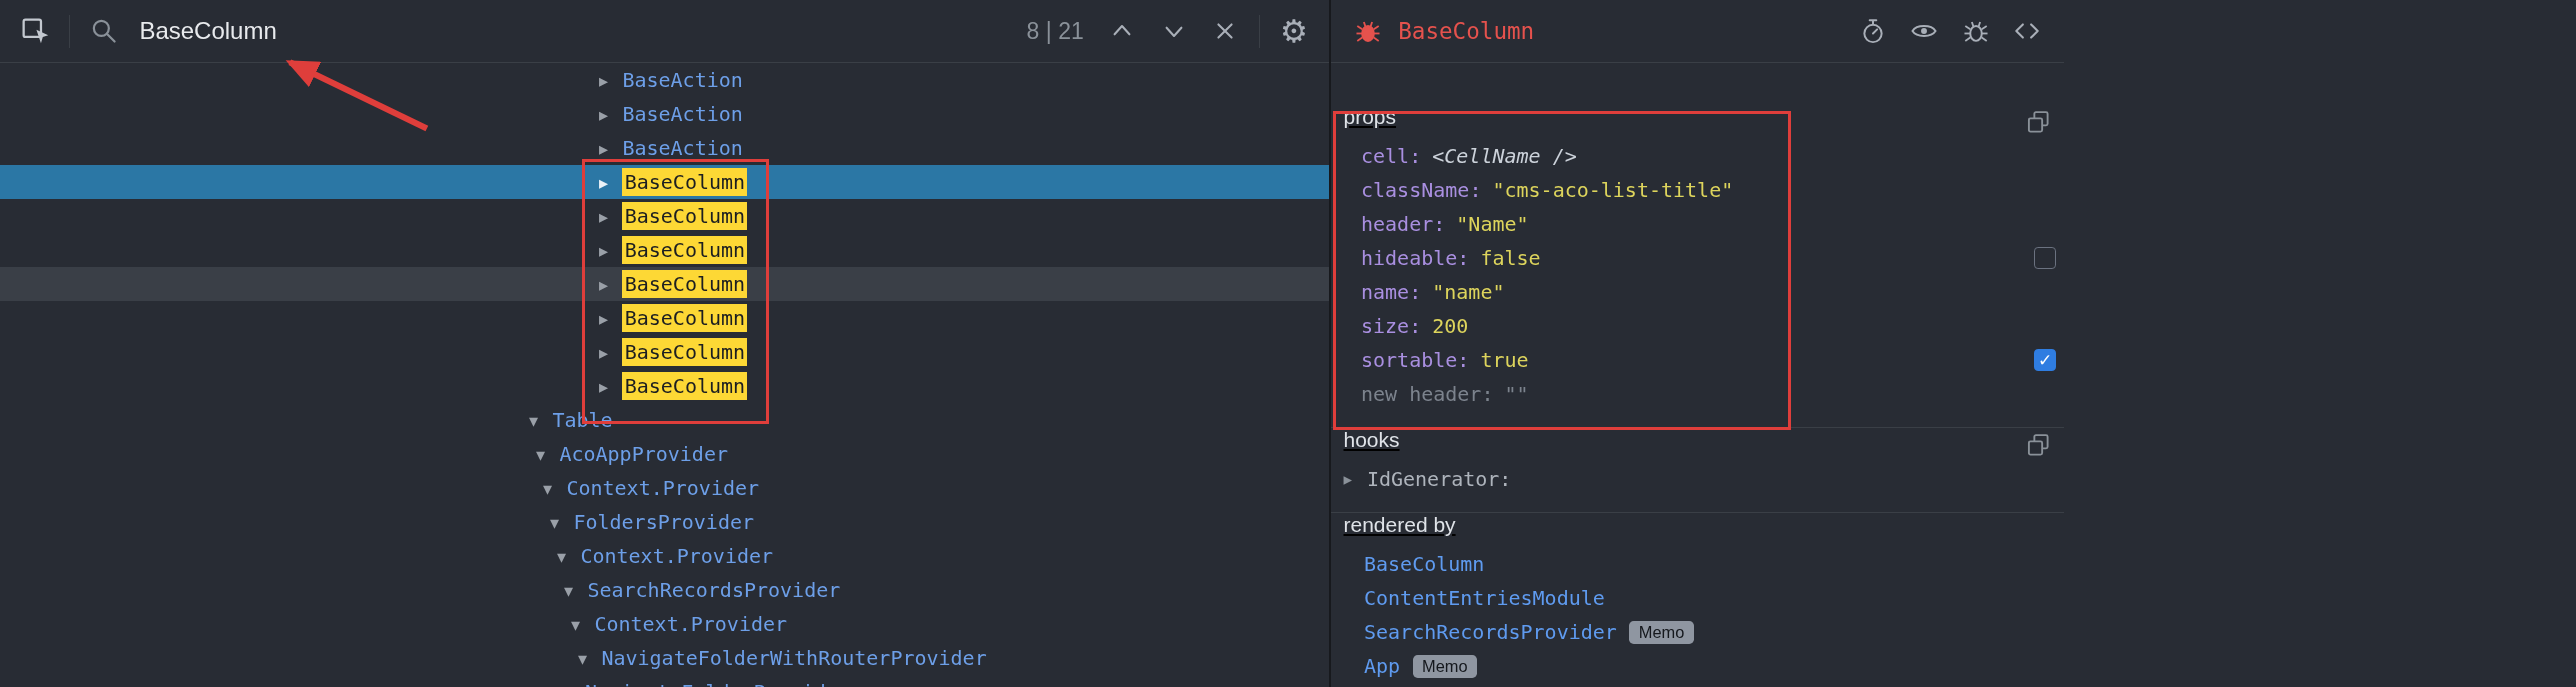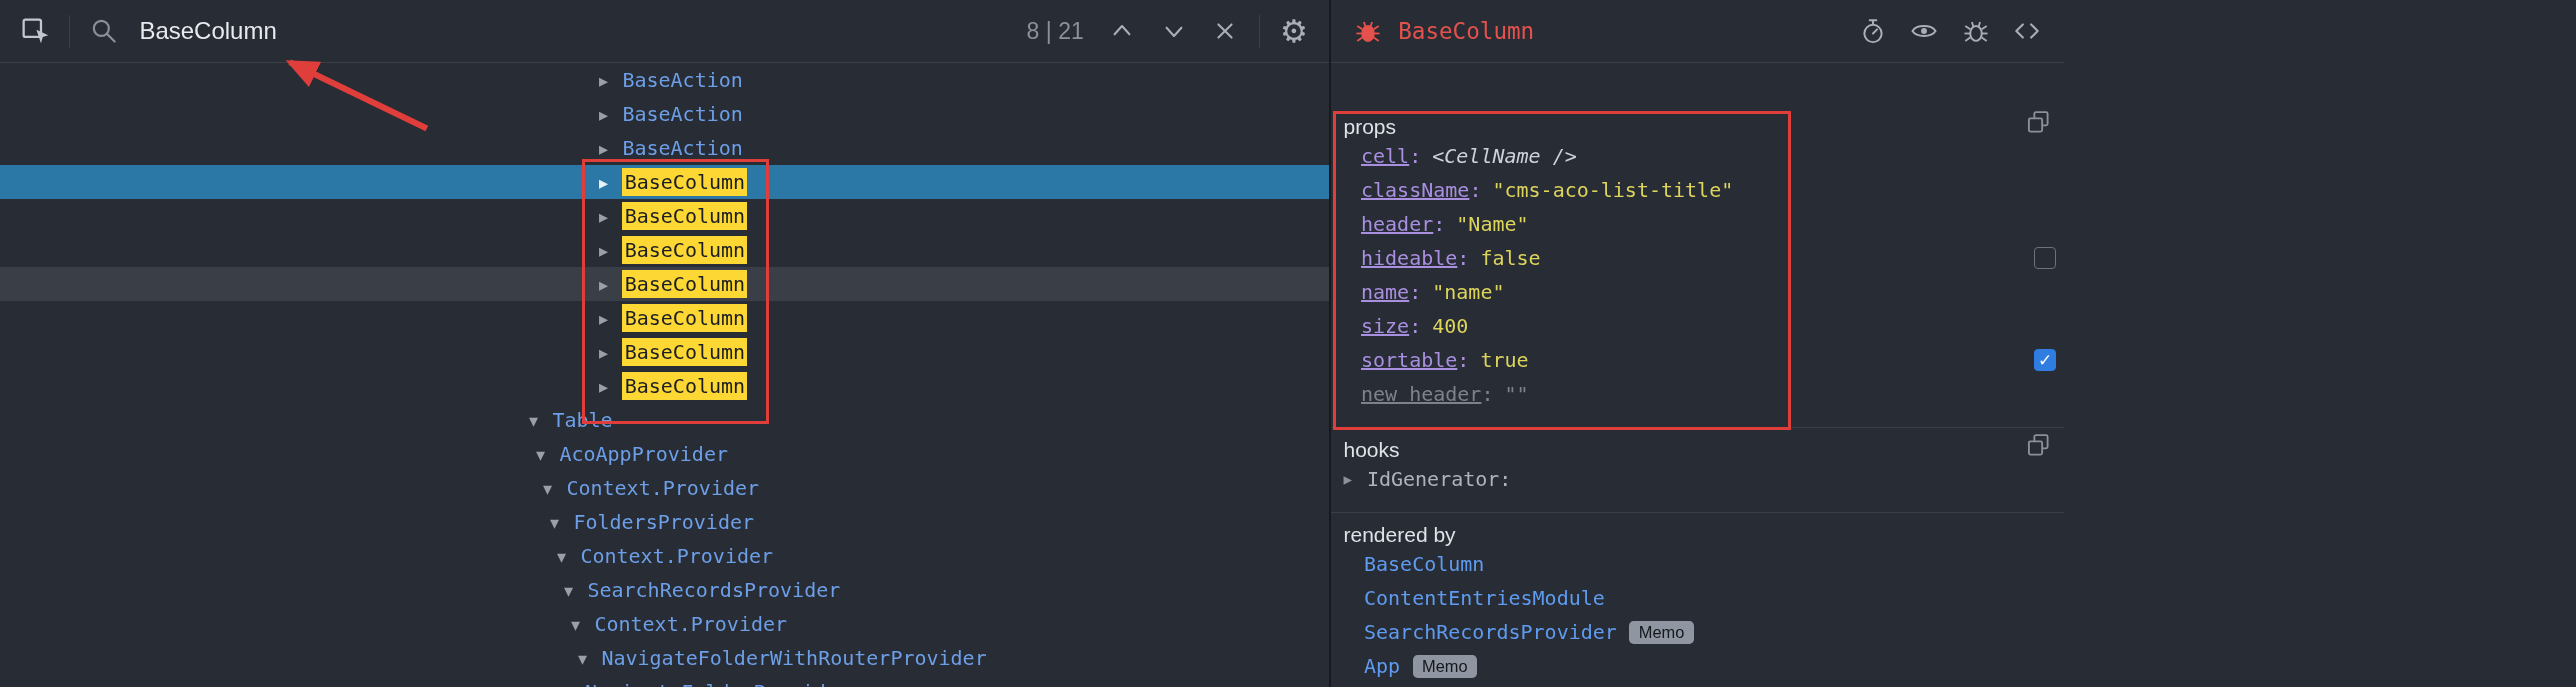--- a/index.html
+++ b/index.html
@@ -25,27 +25,27 @@
   .tree-row.hovered{background:#3a3f47;}
   .tname.match{background:#fdd835;color:#1c1e21;padding:1.6px 2.3px;}
 
   
   .right{flex:1;min-width:0;display:flex;flex-direction:column;}
   .rheader{height:62px;flex:none;display:flex;align-items:center;gap:12.5px;padding:0 18.7px;border-bottom:1.6px solid #3a3f46;}
   .rtitle{color:#e5524d;font-size:22.6px;font-family:"DejaVu Sans Mono",monospace;}
   .spacer{flex:1;}
   .rheader-icons{display:flex;align-items:center;gap:15.6px;}
   .rbody{flex:1;position:relative;overflow:hidden;}
-  .section-label-row{height:34px;display:flex;align-items:flex-end;padding-left:12.5px;position:relative;}
+  .section-label-row{height:34px;display:flex;align-items:flex-start;padding-left:12.5px;position:relative;text-decoration:underline;}
   .section-label{color:#dfe3e8;font-size:21px;}
   .copy-btn{position:absolute;right:12.5px;top:3.9px;cursor:pointer;}
   .props-label-row{margin-top:42px;}
   .prop-row{height:34px;display:flex;align-items:center;padding-left:30px;position:relative;
     font-family:"DejaVu Sans Mono",monospace;font-size:20px;}
-  .pkey{color:#a98fe0;text-decoration:underline;}
+  .pkey{color:#a98fe0;}
   .pcolon{color:#a98fe0;margin-right:11px;}
   .pval.val-yellow{color:#ddd45c;}
   .pval.val-element{color:#ccd2da;font-style:italic;}
   .prop-row.newentry .pkey,.prop-row.newentry .pcolon,.prop-row.newentry .pval{color:#7c838d;}
   .checkbox{position:absolute;right:7.8px;top:6.2px;width:22px;height:22px;border-radius:3.9px;
     border:1.6px solid #6b7280;box-sizing:border-box;}
   .checkbox.checked{background:#2f7de1;border-color:#2f7de1;}
   .checkbox.checked::after{content:"\2713";color:#ffffff;font-size:17px;display:flex;
     align-items:center;justify-content:center;height:100%;font-family:"DejaVu Sans",sans-serif;}
   .hdivider{height:1.6px;background:#3a3f46;margin-top:15.6px;}
@@ -272,21 +272,21 @@
             <span class="checkbox"></span>
           </div>
           <div class="prop-row">
             <span class="pkey">name</span>
             <span class="pcolon">:</span>
             <span class="pval val-yellow">"name"</span>
           </div>
           <div class="prop-row">
             <span class="pkey">size</span>
             <span class="pcolon">:</span>
-            <span class="pval val-yellow">400</span>
+            <span class="pval val-yellow">200</span>
           </div>
           <div class="prop-row">
             <span class="pkey">sortable</span>
             <span class="pcolon">:</span>
             <span class="pval val-yellow">true</span>
             <span class="checkbox checked"></span>
           </div>
           <div class="prop-row newentry">
             <span class="pkey">new header</span>
             <span class="pcolon">:</span>

